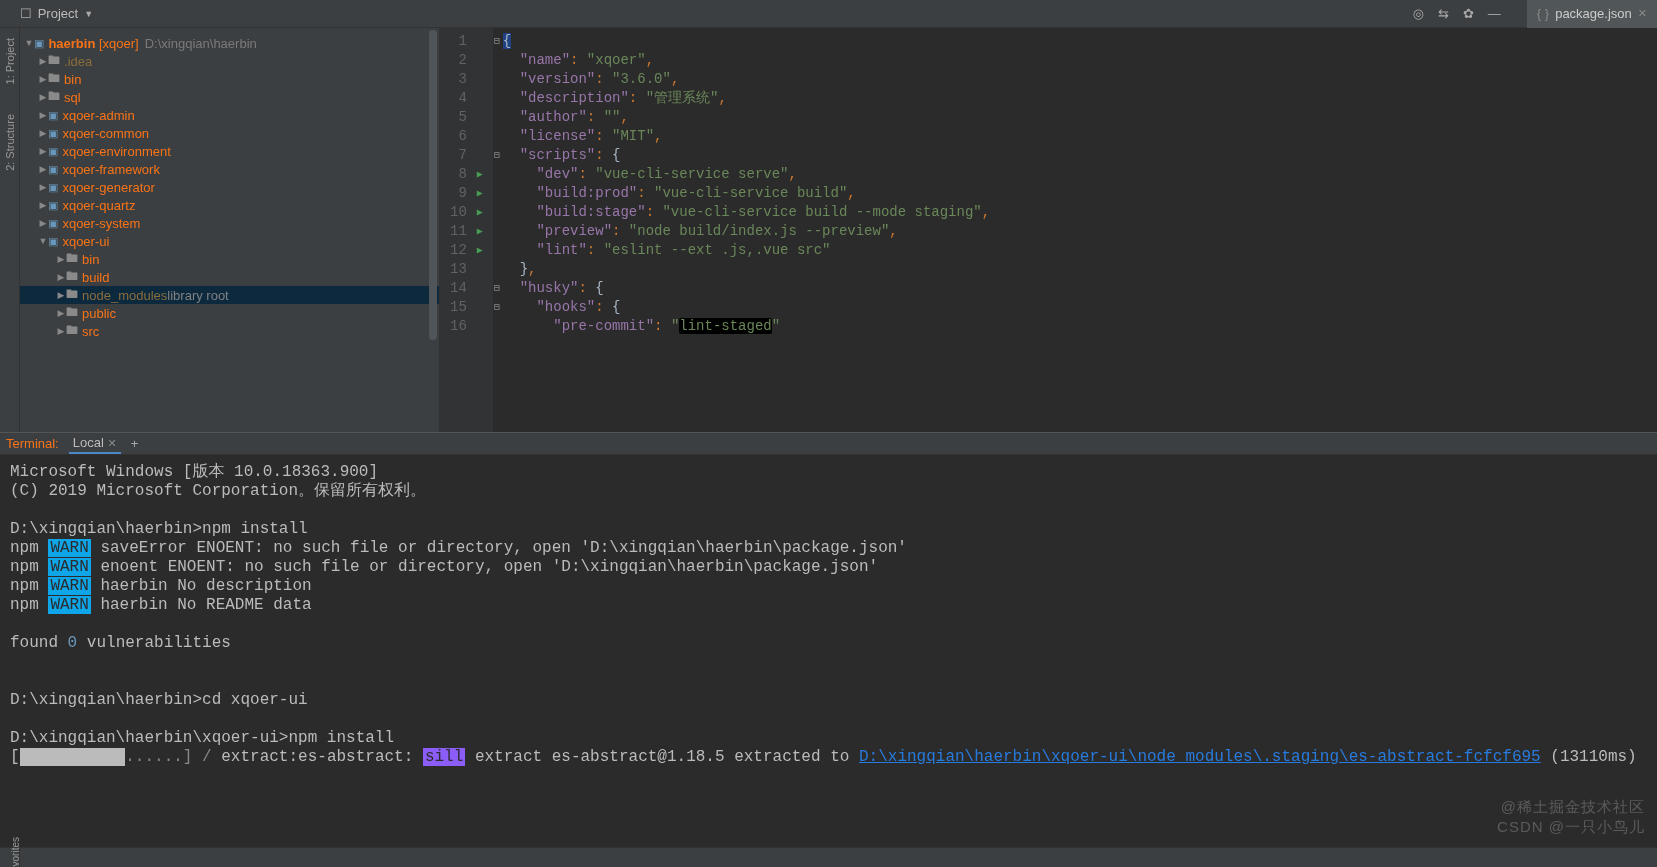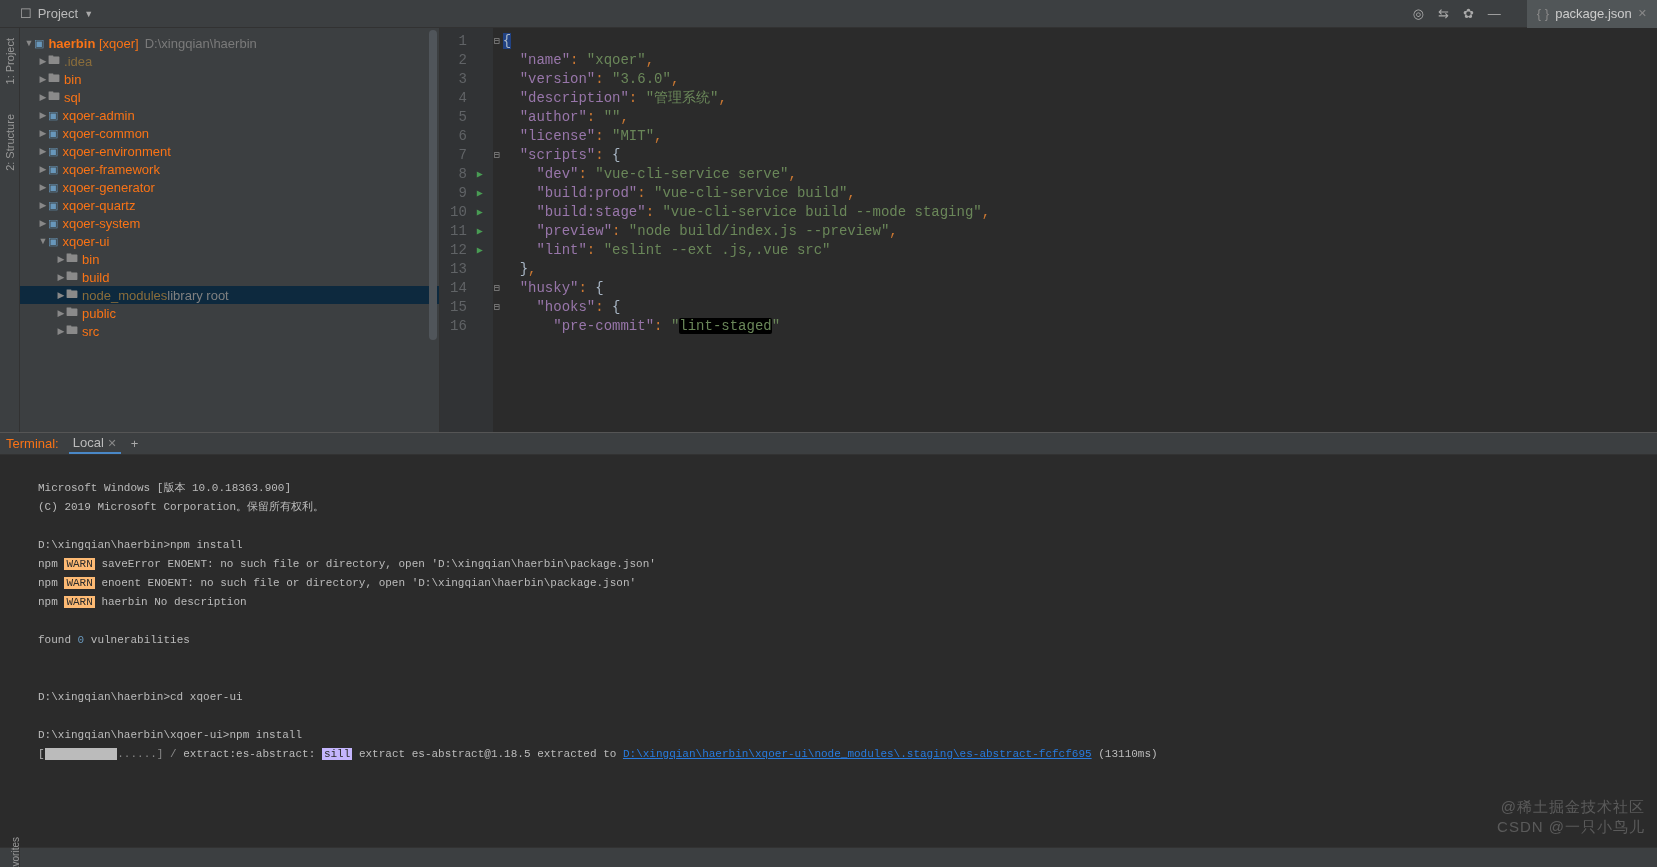--- a/index.html
+++ b/index.html
@@ -45,23 +45,23 @@
   .s-brace { color:#a9b7c6; }
   .s-hl { background:#000000; border-radius:2px; }
   .s-first { background:#214283; }
   
   .term-panel { height:415px; background:#2b2b2b; border-top:1px solid #555; display:flex; flex-direction:column; }
   .term-tabs { height:22px; background:#3c3f41; display:flex; align-items:center; padding-left:6px; gap:10px; border-bottom:1px solid #323232;}
   .term-tabs .lbl { color:#f97316; }
   .term-tabs .tab { color:#bbb; border-bottom:2px solid #4a88c7; padding:2px 4px;}
   .term-tabs .x { color:#888; font-size:11px;}
   .term-tabs .plus { color:#aaa; cursor:pointer;}
-  .term-body { flex:1; overflow:auto; padding:24px 10px; font-family:"Consolas","Courier New",monospace; font-size:11px; line-height:19px; color:#bbbbbb;margin-left:28px;}
-  .t-warn { background:#fdba74; color:#2b2b2b; padding:0 2px;}
-  .t-sill { background:#c4b5fd; color:#2b2b2b; padding:0 2px;}
+  .term-body { flex:1; overflow:auto; padding:8px 10px; font-family:"Consolas","Courier New",monospace; font-size:16px; line-height:19px; color:#bbbbbb;}
+  .t-warn { background:#0ea5e9; color:#2b2b2b; padding:0 2px;}
+  .t-sill { background:#8b5cf6; color:#2b2b2b; padding:0 2px;}
   .t-prog { background:#bbbbbb; color:#bbbbbb;}
   .t-num { color:#6897bb;}
   .t-link { color:#287bde; text-decoration:underline;}
   .t-gray { color:#888;}
   .term-body div { white-space:pre;}
   
   .bottom { height:20px; background:#3c3f41; border-top:1px solid #323232;}
   
   .watermark { position:absolute; right:12px; bottom:30px; font-family:"Microsoft YaHei",sans-serif; color:rgba(200,200,200,0.3); text-align:right; font-size:15px; letter-spacing:1px; line-height:20px;}
 </style>
@@ -236,20 +236,21 @@
       <span class="plus">+</span>
     </div>
     <div class="term-body" id="term">
         <div><span>Microsoft Windows [版本 10.0.18363.900]</span></div>
         <div><span>(C) 2019 Microsoft Corporation。保留所有权利。</span></div>
         <div>&nbsp;</div>
         <div><span>D:\xingqian\haerbin&gt;npm install</span></div>
         <div><span>npm </span><span class="t-warn">WARN</span><span> saveError ENOENT: no such file or directory, open 'D:\xingqian\haerbin\package.json'</span></div>
         <div><span>npm </span><span class="t-warn">WARN</span><span> enoent ENOENT: no such file or directory, open 'D:\xingqian\haerbin\package.json'</span></div>
         <div><span>npm </span><span class="t-warn">WARN</span><span> haerbin No description</span></div>
+        <div><span>npm </span><span class="t-warn">WARN</span><span> haerbin No README data</span></div>
         <div>&nbsp;</div>
         <div><span>found </span><span class="t-num">0</span><span> vulnerabilities</span></div>
         <div>&nbsp;</div>
         <div>&nbsp;</div>
         <div><span>D:\xingqian\haerbin&gt;cd xqoer-ui</span></div>
         <div>&nbsp;</div>
         <div><span>D:\xingqian\haerbin\xqoer-ui&gt;npm install</span></div>
         <div><span>[</span><span class="t-prog">           </span><span class="t-gray">......] </span><span class="t-gray">/</span><span> extract:es-abstract: </span><span class="t-sill">sill</span><span> extract es-abstract@1.18.5 extracted to </span><span class="t-link">D:\xingqian\haerbin\xqoer-ui\node_modules\.staging\es-abstract-fcfcf695</span><span> (13110ms)</span></div>
       </div>
   </div>

